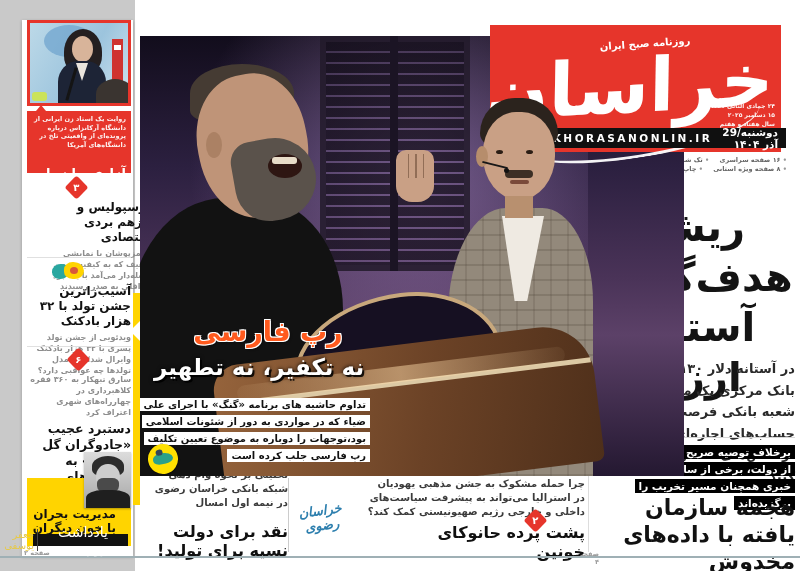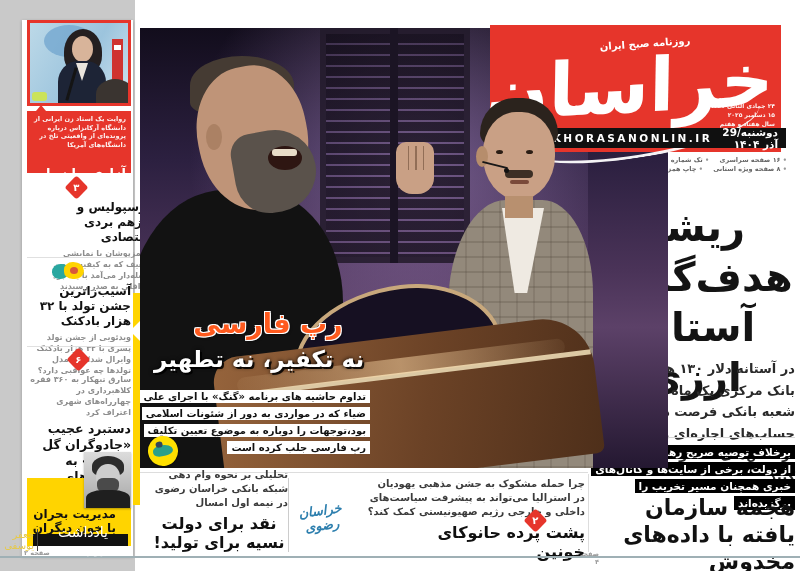--- a/index.html
+++ b/index.html
@@ -14,21 +14,21 @@
   .redbox{left:27px;top:111px;width:104px;height:62px;background:#e6352b;color:#fff;padding:4px 5px;box-sizing:border-box;}
   .redbox .deck{font-size:6.5px;line-height:8.5px;font-weight:bold;opacity:.92;}
   .redbox .ttl{font-size:13px;line-height:15px;font-weight:bold;margin-top:17px;}
   .notch-up{left:36px;top:105px;width:0;height:0;border-left:5px solid transparent;border-right:5px solid transparent;border-bottom:6px solid #e6352b;}
   .diamond{width:17px;height:17px;background:#e6352b;transform:rotate(45deg);border-radius:3px;display:flex;align-items:center;justify-content:center;}
   .diamond span{transform:rotate(-45deg);color:#fff;font-weight:bold;font-size:10px;}
   .sb-ttl{font-size:12px;line-height:15px;font-weight:bold;color:#111;}
   .sb-txt{font-size:8px;line-height:11px;color:#8d8d8d;font-weight:bold;}
   .sb-div{height:1px;background:#e0e0e0;}
   
-  .photo{left:140px;top:28px;width:528px;height:440px;background:linear-gradient(to bottom,#120d1c 0%,#2c2040 30%,#4a3358 55%,#5c4168 68%,#241831 100%);overflow:hidden;z-index:1;}
+  .photo{left:140px;top:36px;width:528px;height:440px;background:linear-gradient(to bottom,#120d1c 0%,#2c2040 30%,#4a3358 55%,#5c4168 68%,#241831 100%);overflow:hidden;z-index:1;padding-left:16px;}
   .photo .light{left:0;top:0;width:448px;height:440px;background:radial-gradient(circle at 62% 30%,rgba(178,142,203,.55),rgba(178,142,203,0) 55%);}
   .rack{left:180px;top:0;width:150px;height:235px;border:6px solid #221a2a;box-sizing:border-box;background:repeating-linear-gradient(to bottom,rgba(16,11,22,.85) 0 9px,rgba(104,82,122,.3) 9px 11px);opacity:.85;}
   .rackbar{left:250px;top:0;width:8px;height:235px;background:#1b1424;}
   
   .m1-hair{left:50px;top:28px;width:104px;height:58px;background:#453b33;border-radius:50% 50% 20% 20%;}
   .m1-face{left:58px;top:38px;width:110px;height:144px;background:#bf9478;border-radius:50% 45% 55% 50%;transform:rotate(-12deg);}
   .m1-beard{left:94px;top:102px;width:82px;height:82px;background:#5a524b;border-radius:30% 60% 60% 50%;transform:rotate(-10deg);}
   .m1-mouth{left:128px;top:118px;width:34px;height:24px;background:#2e1612;border-radius:50%;}
   .m1-teeth{left:132px;top:121px;width:25px;height:7px;background:#e8dcc8;border-radius:3px;}
   .m1-ear{left:66px;top:96px;width:16px;height:26px;background:#ab8164;border-radius:50%;}
@@ -293,21 +293,21 @@
     <div class="abs atk-h">هجمه سازمان یافته با داده‌های مخدوش</div>
     <div class="abs pref" style="right:196px;top:394px;">صفحه ۴</div>
   </div>
 
   <div class="abs hline1"></div>
   <div class="abs vline1"></div>
   <div class="abs vline2"></div>
 
   <div class="abs rtl" style="left:150px;top:468px;width:138px;">
     <div class="b-deck">تحلیلی بر نحوه وام دهی شبکه بانکی خراسان رضوی در نیمه اول امسال</div>
-    <div class="b-ttl" style="margin-top:4px;text-align:center;">نقد برای دولت نسیه برای تولید!</div>
+    <div class="b-ttl" style="margin-top:12px;">نقد برای دولت نسیه برای تولید!</div>
   </div>
   <div class="abs kr-logo">خراسان رضوی</div>
 
   <div class="abs rtl" style="left:365px;top:477px;width:220px;">
     <div class="b-deck">چرا حمله مشکوک به جشن مذهبی یهودیان در استرالیا می‌تواند به پیشرفت سیاست‌های داخلی و خارجی رژیم صهیونیستی کمک کند؟</div>
     <div class="b-ttl" style="margin-top:4px;width:150px;">پشت پرده حانوکای خونین</div>
   </div>
   <div class="abs diamond badge2">
     <span>۲</span>
   </div>

